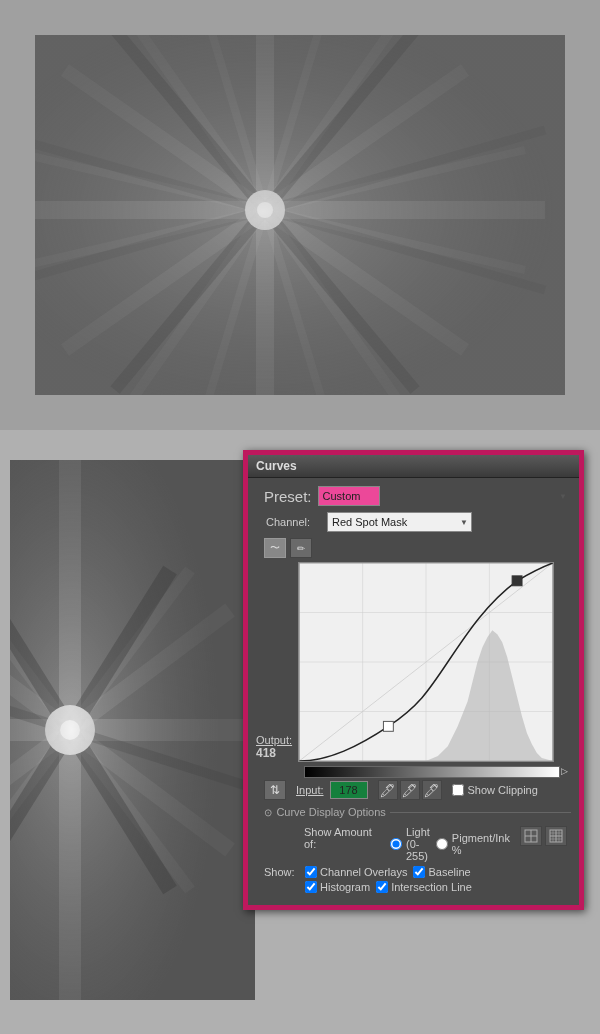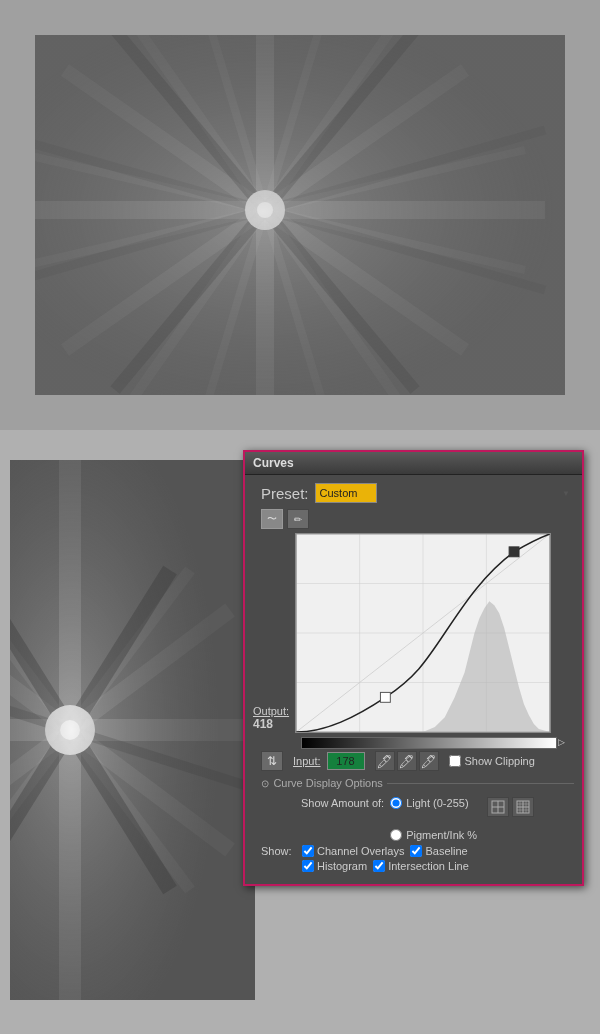--- a/index.html
+++ b/index.html
@@ -61,21 +61,21 @@
       overflow: hidden;
     }
 
     
     .curves-panel {
       position: absolute;
       top: 450px;
       left: 243px;
       width: 341px;
       background: #3c3c3c;
-      border: 2px solid #be185d;
+      border: 5px solid #be185d;
       box-shadow: 2px 2px 8px rgba(0,0,0,0.6);
     }
     .panel-title-bar {
       background: linear-gradient(to bottom, #5a5a5a, #3a3a3a);
       color: #ddd;
       padding: 4px 8px;
       font-size: 12px;
       font-weight: bold;
       border-bottom: 1px solid #222;
     }
@@ -93,21 +93,21 @@
     }
     .preset-label {
       color: #ccc;
       font-size: 15px;
       min-width: 42px;
       margin-left: 8px;
     }
     .preset-select {
       flex: 1;
       height: 20px;
-      background: #eab308;
+      background: #ec4899;
       border: 1px solid #888;
       font-size: 11px;
       padding: 1px 4px;
       color: #222;
       appearance: none;
       -webkit-appearance: none;
       cursor: pointer;
       padding-right: 18px;
       position: relative;
     }
@@ -351,22 +351,22 @@
       margin-bottom: 4px;
     }
     .show-amount-label {
       color: #ccc;
       font-size: 11px;
       min-width: 80px;
       margin-left: 40px;
     }
     .radio-group {
       display: flex;
-      flex-direction: column;
-      gap: 20px;
+      flex-direction: row;
+      gap: 6px;
     }
     .radio-row {
       display: flex;
       align-items: center;
       gap: 4px;
     }
     .radio-input {
       cursor: pointer;
       width: 12px;
       height: 12px;
@@ -540,20 +540,28 @@
 
     <div class="preset-row">
       <span class="preset-label">Preset:</span>
       <div class="select-wrapper">
         <select class="preset-select">
           <option>Custom</option>
         </select>
       </div>
     </div>
 
+    <div class="channel-row">
+      <span class="channel-label">Channel:</span>
+      <div class="channel-wrapper">
+        <select class="channel-select">
+          <option>Red Spot Mask</option>
+        </select>
+      </div>
+    </div>
 
     <div class="tool-row">
       <div class="tool-btn active">
         <span>〜</span>
       </div>
       <div class="tool-btn">
         <span>✏</span>
       </div>
     </div>
 

